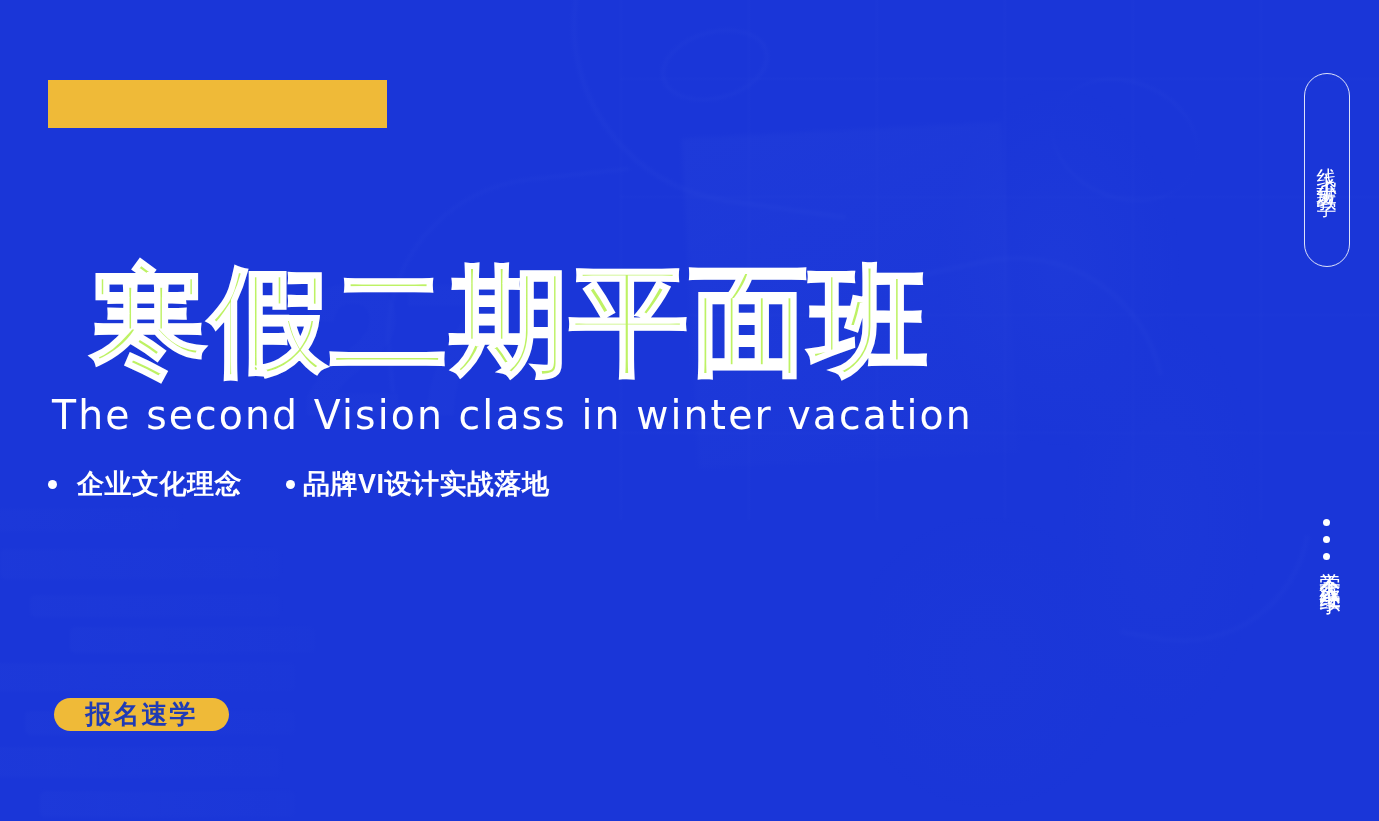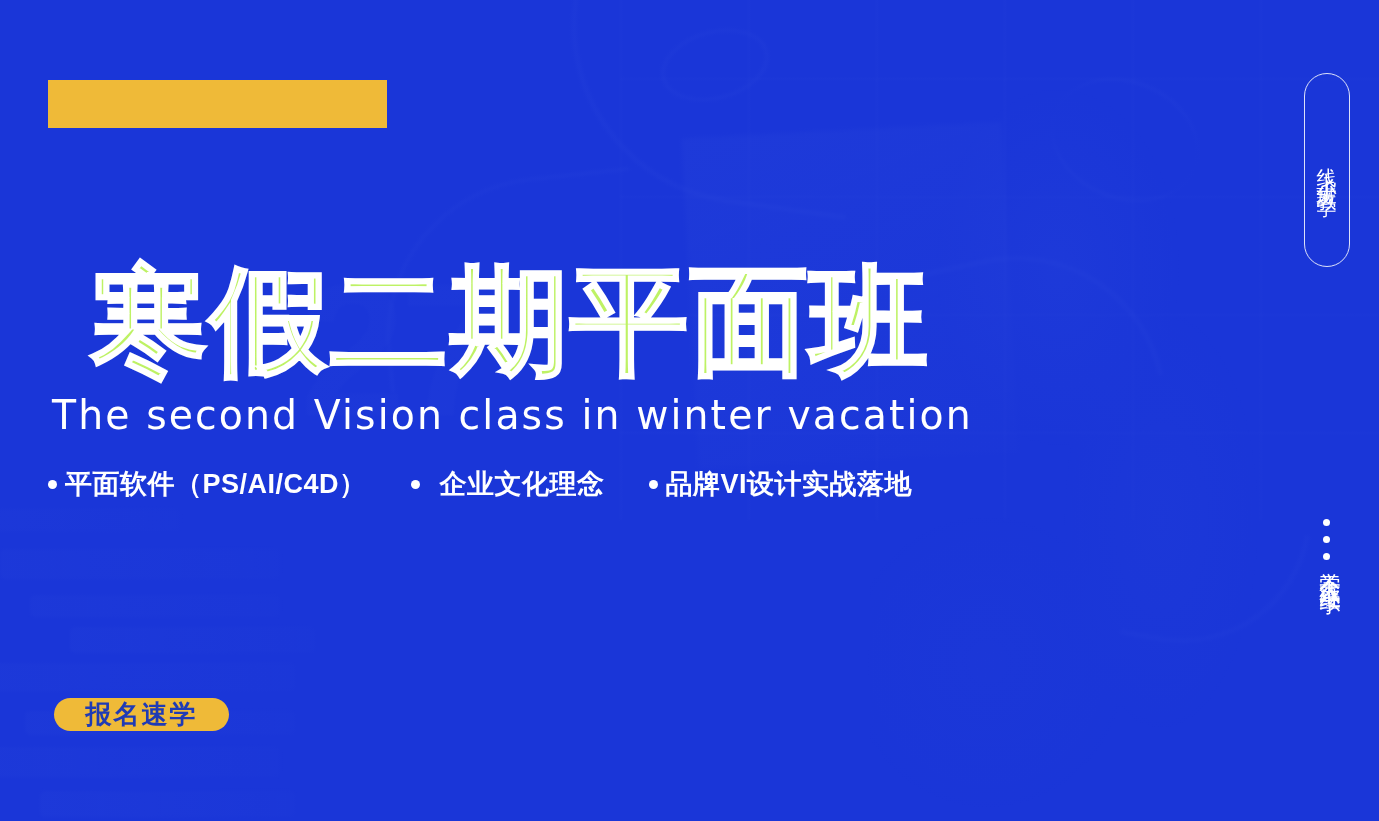--- a/index.html
+++ b/index.html
@@ -270,24 +270,20 @@
 
   <div class="content">
 
     <div class="accent-bar"></div>
 
     <div class="headline">寒假二期平面班</div>
 
     <div class="subhead">The second Vision class in winter vacation</div>
 
     <div class="features">
-      <div class="feature">
-        <span class="dot"></span>
-        <span>平面软件（PS/AI/C4D）</span>
-      </div>
       <div class="feature gap-wide">
         <span class="dot"></span>
         <span>企业文化理念</span>
       </div>
       <div class="feature">
         <span class="dot"></span>
         <span>品牌VI设计实战落地</span>
       </div>
     </div>
 

